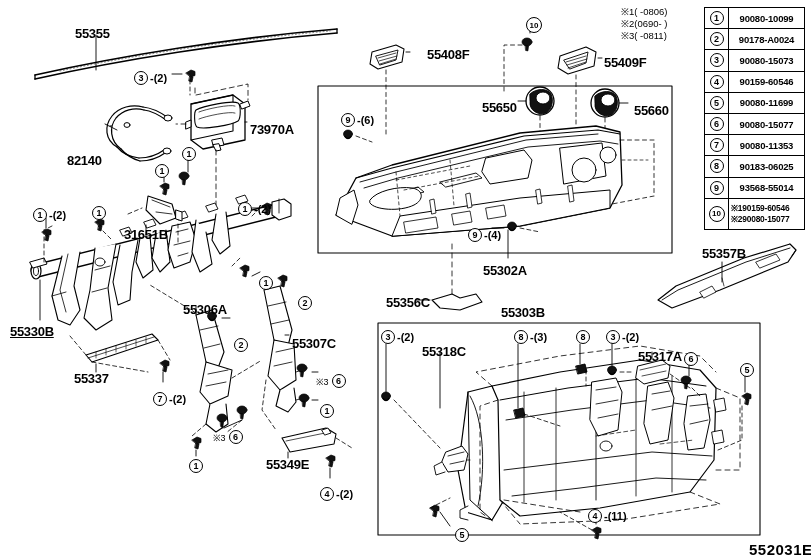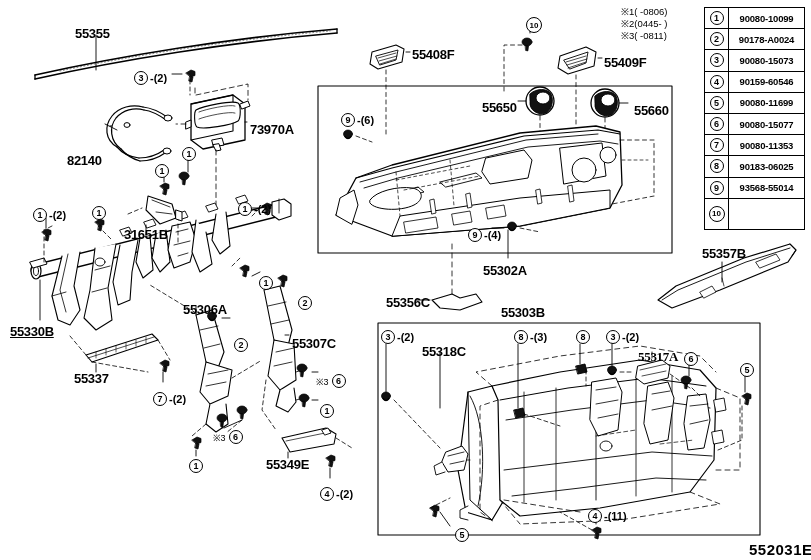--- a/index.html
+++ b/index.html
@@ -465,29 +465,29 @@
 <div id="labels">
       <div class="lbl" style="left: 75px; top: 27px;">55355</div>
       <div class="lbl" style="left: 67px; top: 126px; margin-top: 28px;">82140</div>
       <div class="lbl" style="left: 250px; top: 123px;">73970A</div>
       <div class="lbl" style="left: 124px; top: 228px;">31651B</div>
       <div class="lbl" style="left: 10px; top: 325px; text-decoration: underline;">55330B</div>
       <div class="lbl" style="left: 74px; top: 372px;">55337</div>
       <div class="lbl" style="left: 183px; top: 303px;">55306A</div>
       <div class="lbl" style="left: 292px; top: 337px;">55307C</div>
       <div class="lbl" style="left: 266px; top: 458px;">55349E</div>
-      <div class="lbl" style="left: 412px; top: 48px;">55408F</div>
+      <div class="lbl" style="left: 427px; top: 48px;">55408F</div>
       <div class="lbl" style="left: 604px; top: 56px;">55409F</div>
       <div class="lbl" style="left: 482px; top: 101px;">55650</div>
       <div class="lbl" style="left: 634px; top: 104px; text-align: center;">55660</div>
       <div class="lbl" style="left: 483px; top: 264px;">55302A</div>
       <div class="lbl" style="left: 386px; top: 296px; text-align: center;">55356C</div>
       <div class="lbl" style="left: 501px; top: 306px;">55303B</div>
       <div class="lbl" style="left: 422px; top: 345px;">55318C</div>
-      <div class="lbl" style="left: 638px; top: 350px; font-family: Liberation Serif, serif;">55317A</div>
+      <div class="lbl" style="left: 638px; top: 350px;">55317A</div>
       <div class="lbl" style="left: 702px; top: 247px;">55357B</div>
     </div>
 <div id="callouts">
       <div class="cal" style="left: 134px; top: 71px;">
         <span class="circ">3</span>
         <span class="qty">-(2)</span>
       </div>
       <div class="cal" style="left: 155px; top: 164px;">
         <span class="circ">1</span>
       </div>
@@ -572,21 +572,21 @@
         <span class="circ">5</span>
       </div>
       <div class="cal" style="left: 588px; top: 509px;">
         <span class="circ">4</span>
         <span class="qty">-(11)</span>
       </div>
     </div>
 
 <div class="note" id="footnotes" style="left:621px;top:6px;">
       <div><span>※1</span><span>(   -0806)</span></div>
-      <div><span>※2</span><span>(0445-   )</span></div>
+      <div><span>※2</span><span>(0690-   )</span></div>
       <div><span>※3</span><span>(   -0811)</span></div>
     </div>
 
 <div id="legend">
       <div class="row">
         <div class="num">
           <span class="circ">1</span>
         </div>
         <div class="pn">90080-10099</div>
       </div>
@@ -635,18 +635,22 @@
       <div class="row">
         <div class="num">
           <span class="circ">9</span>
         </div>
         <div class="pn">93568-55014</div>
       </div>
       <div class="row">
         <div class="num">
           <span class="circ big">10</span>
         </div>
+        <div class="pn two">
+          <span>※190159-60546</span>
+          <span>※290080-15077</span>
+        </div>
       </div>
     </div>
 
 <div class="diagcode" style="left:749px;top:541px;">552031E</div>
 
 </div>
 
 </body></html>

